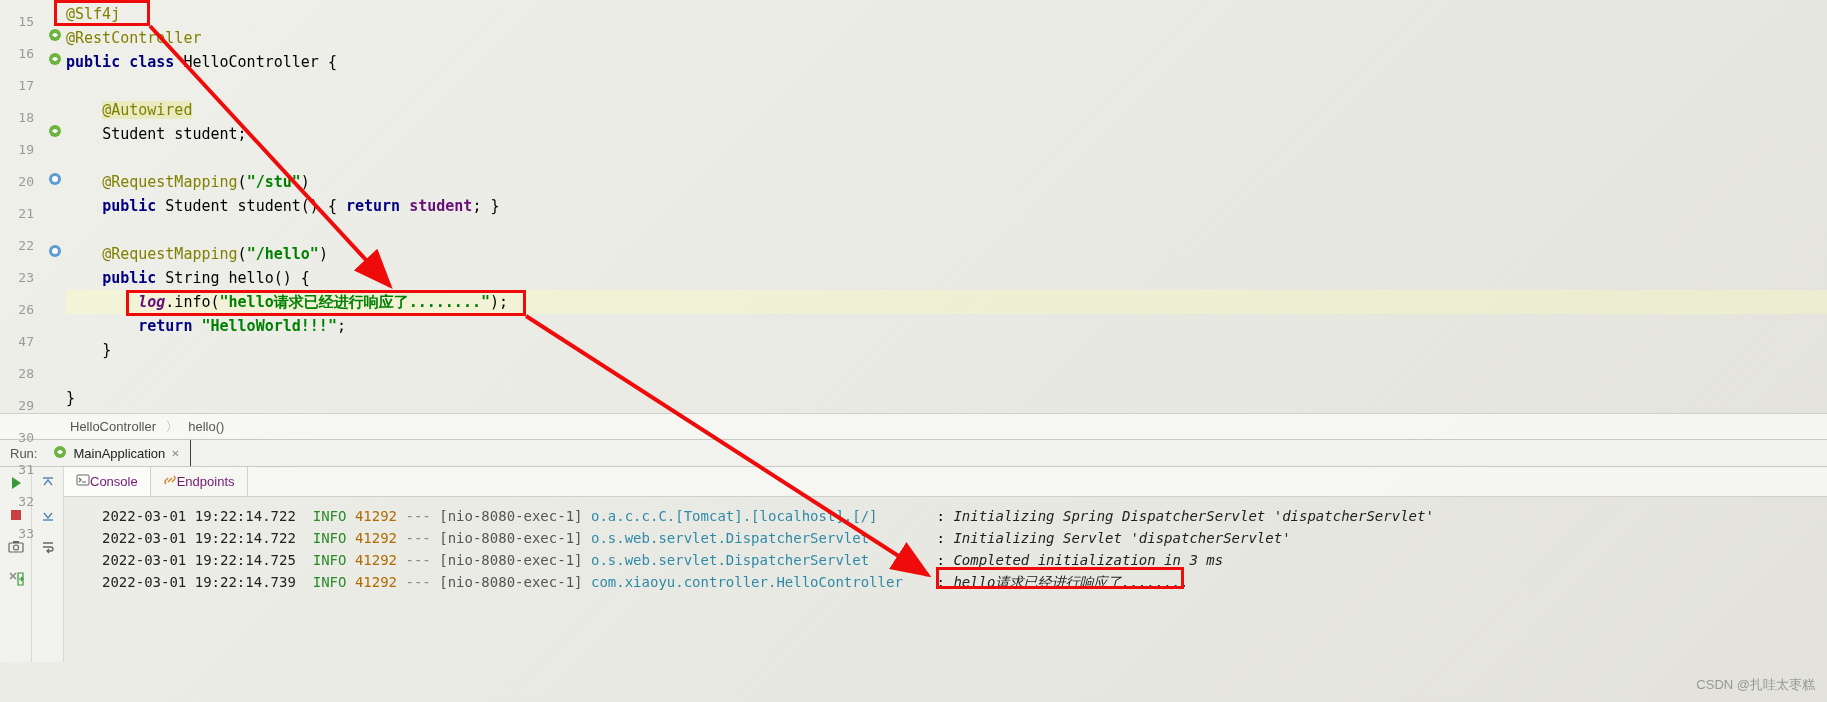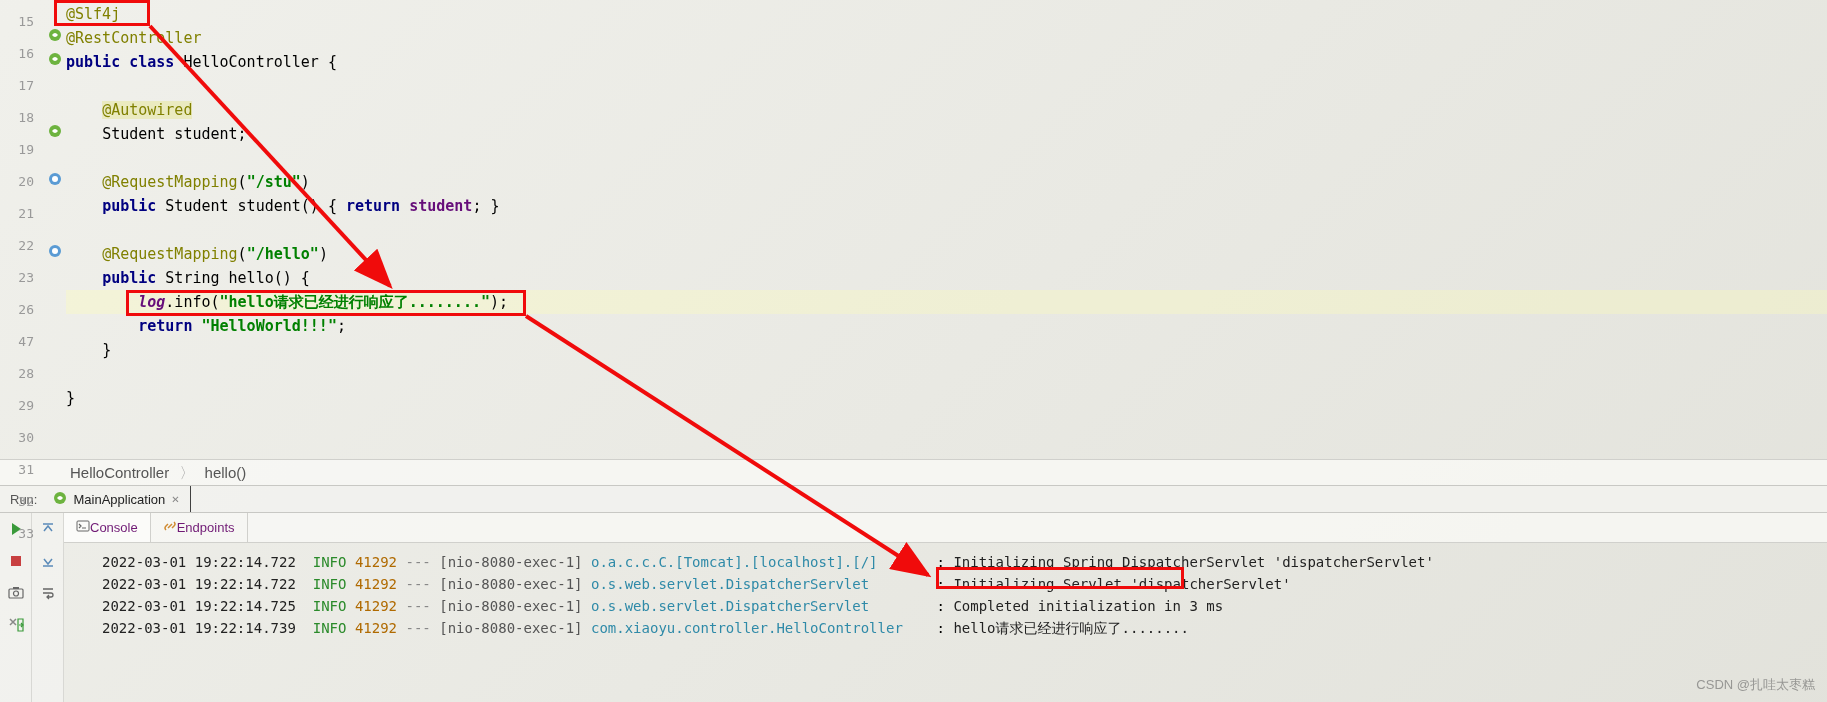--- a/index.html
+++ b/index.html
@@ -59,25 +59,24 @@
   .str { color: #008000; font-weight: bold; }
   .var { color: #660E7A; font-weight: bold; }
   .ital { font-style: italic; }
   .plain { color: #000; }
 
   .breadcrumb {
     height: 26px;
     line-height: 26px;
     border-top: 1px solid #d0d0cc;
     padding-left: 70px;
-    font-size: 15px;
+    font-size: 13px;
     color: #555;
     font-family: "Segoe UI", Arial, sans-serif;
     background: rgba(248,248,244,0.85);
-    margin-top: 46px;
   }
   .breadcrumb .sep { color: #aaa; margin: 0 6px; }
 
   .run-header {
     height: 28px;
     border-top: 1px solid #c8c8c4;
     border-bottom: 1px solid #c8c8c4;
     display: flex;
     align-items: center;
     font-family: "Segoe UI", Arial, sans-serif;
@@ -152,21 +151,21 @@
     line-height: 22px;
     position: relative;
   }
   .log-line { white-space: pre; }
   .ts { color: #222; }
   .info { color: #2a8a2a; }
   .pid { color: #b06a00; }
   .dashes { color: #888; }
   .thread { color: #555; }
   .logger { color: #2f8aa8; }
-  .msg { color: #222; }
+  .msg { color: #222; font-style: italic; }
 
   
   .redbox {
     position: absolute;
     border: 3px solid #f00b0b;
     pointer-events: none;
     z-index: 50;
   }
   
   .arrow-svg {

